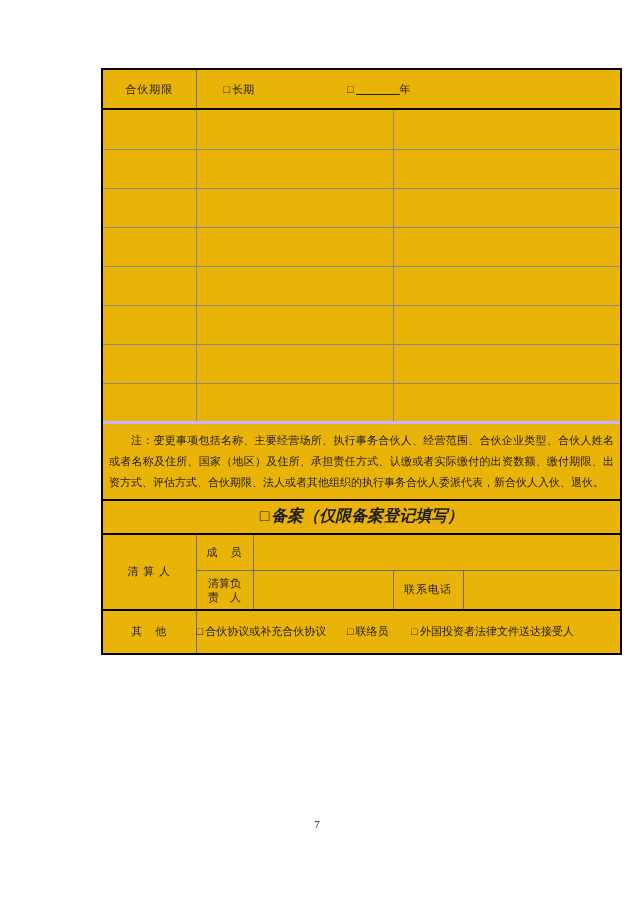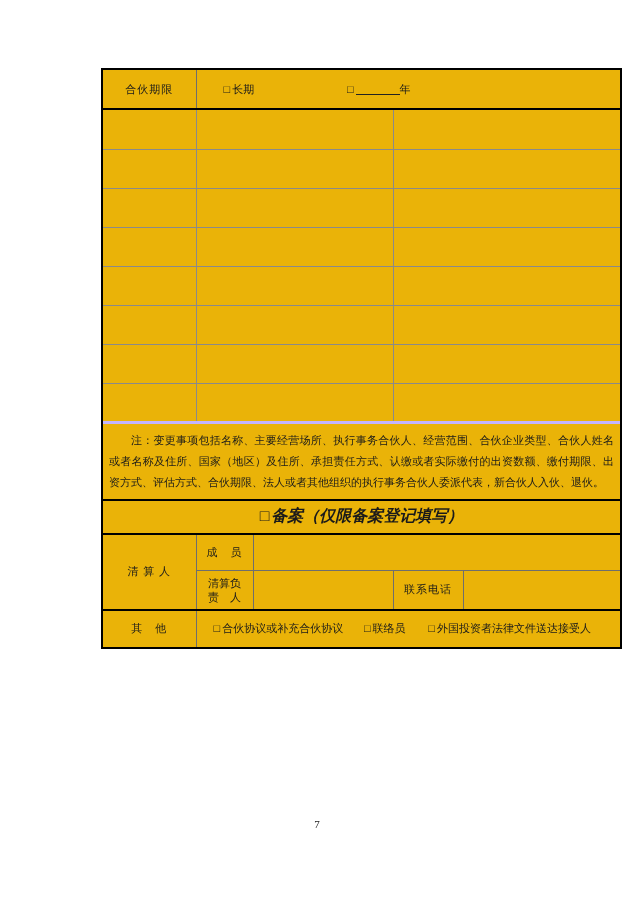--- a/index.html
+++ b/index.html
@@ -45,22 +45,22 @@
   .t2 .head-row td { height:43px; text-align:center; }
   .t2 .empty-row td { height:39px; border-color:#8a8a8a; }
   .t2 .note-cell {
     height:67px; padding:6px 6px 6px 6px; text-align:justify; text-indent:2em;
     line-height:21px; font-size:11px; border-top:3px solid #c4b5fd;
   }
 
   
   .t3 .rA { height:37px; }
   .t3 .rB { height:39px; }
-  .t3 .rC td { height:37px; border-top:2px solid #000; }
-  .other-cell { padding-left:17px; }
+  .t3 .rC td { height:43px; border-top:2px solid #000; }
+  .other-cell { }
   .other-opt2 { margin-left:18px; }
   .other-opt3 { margin-left:20px; }
 
   .page-num {
     position:absolute; left:0; right:0; top:818px; text-align:center; font-size:11px;
   }
 </style>
 </head>
 <body>
 

